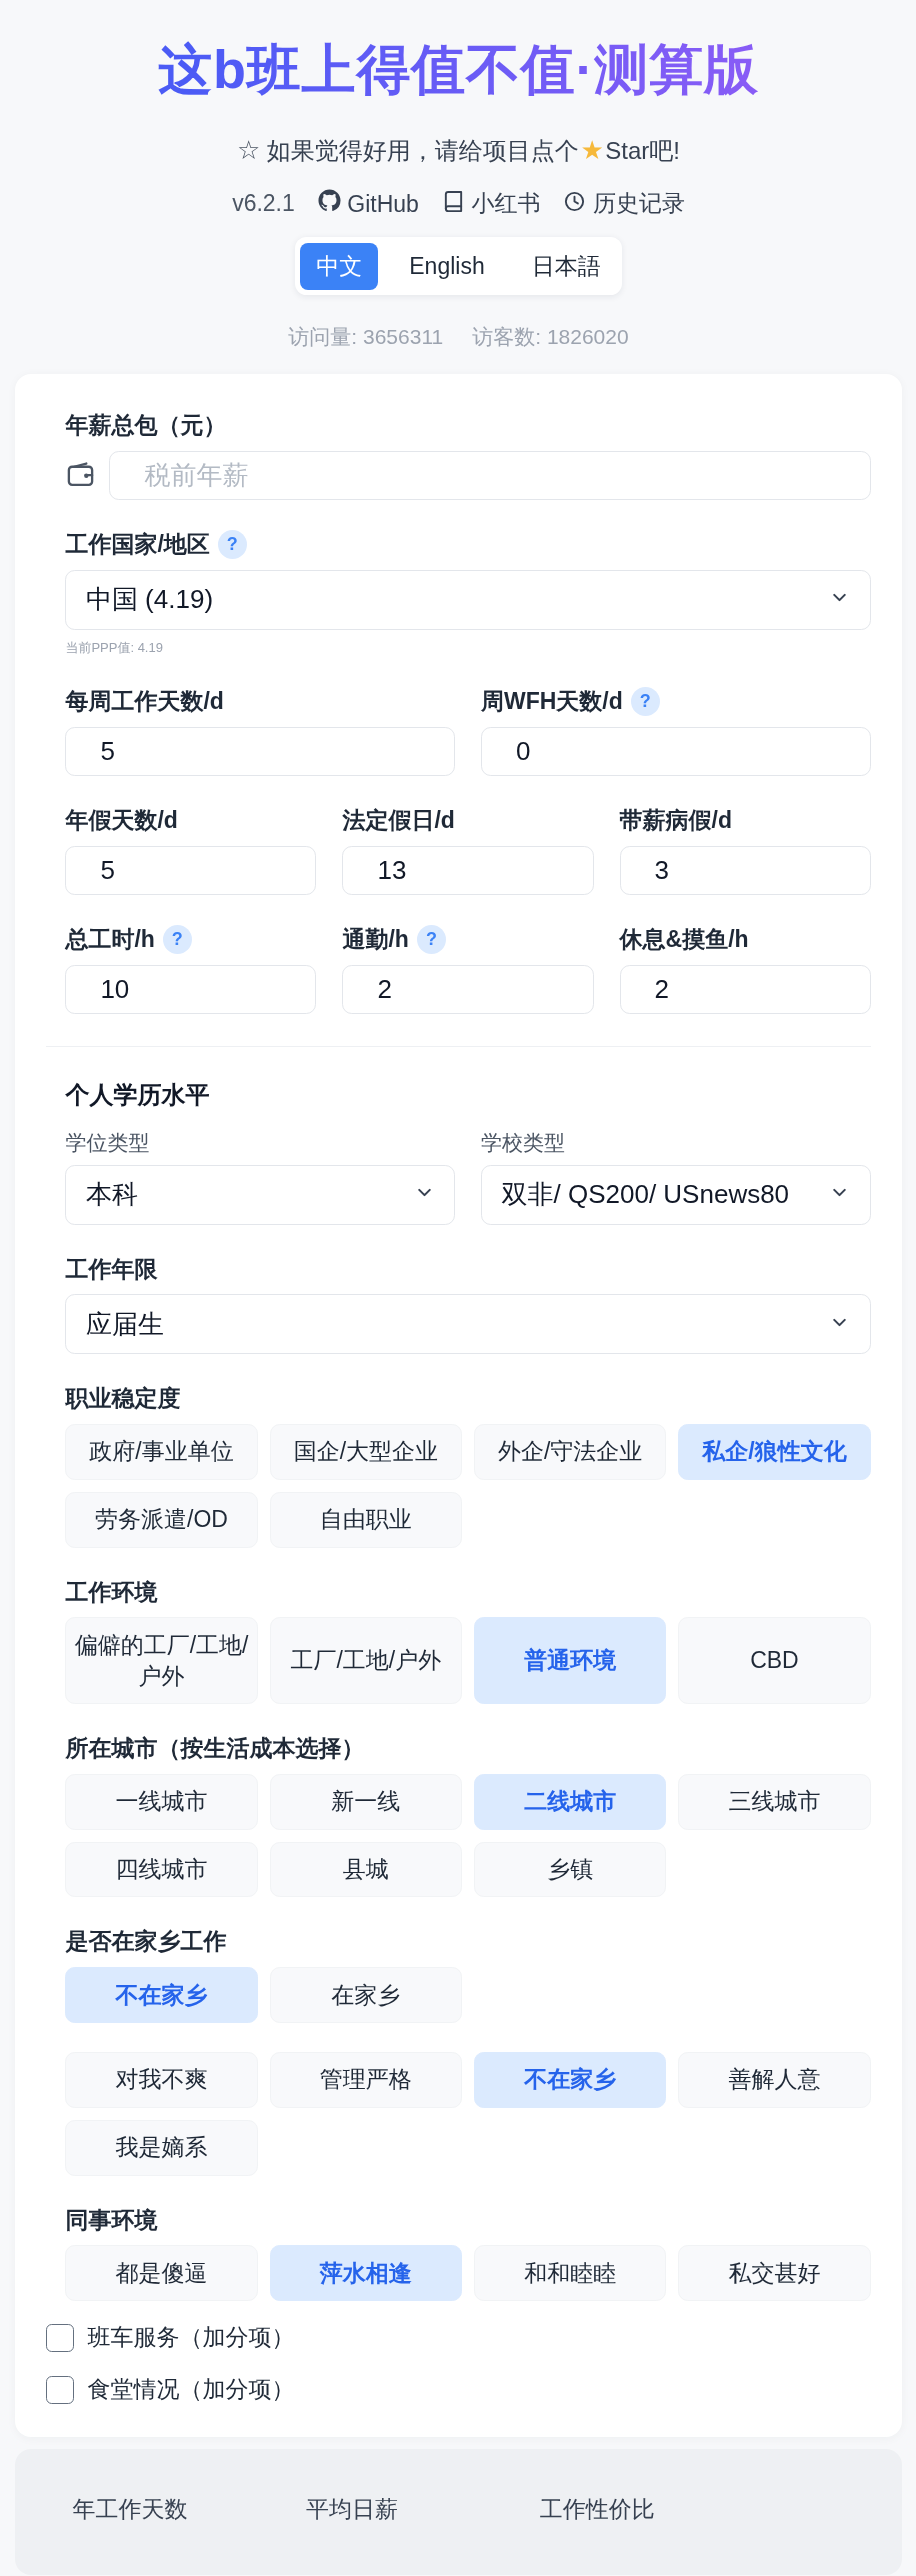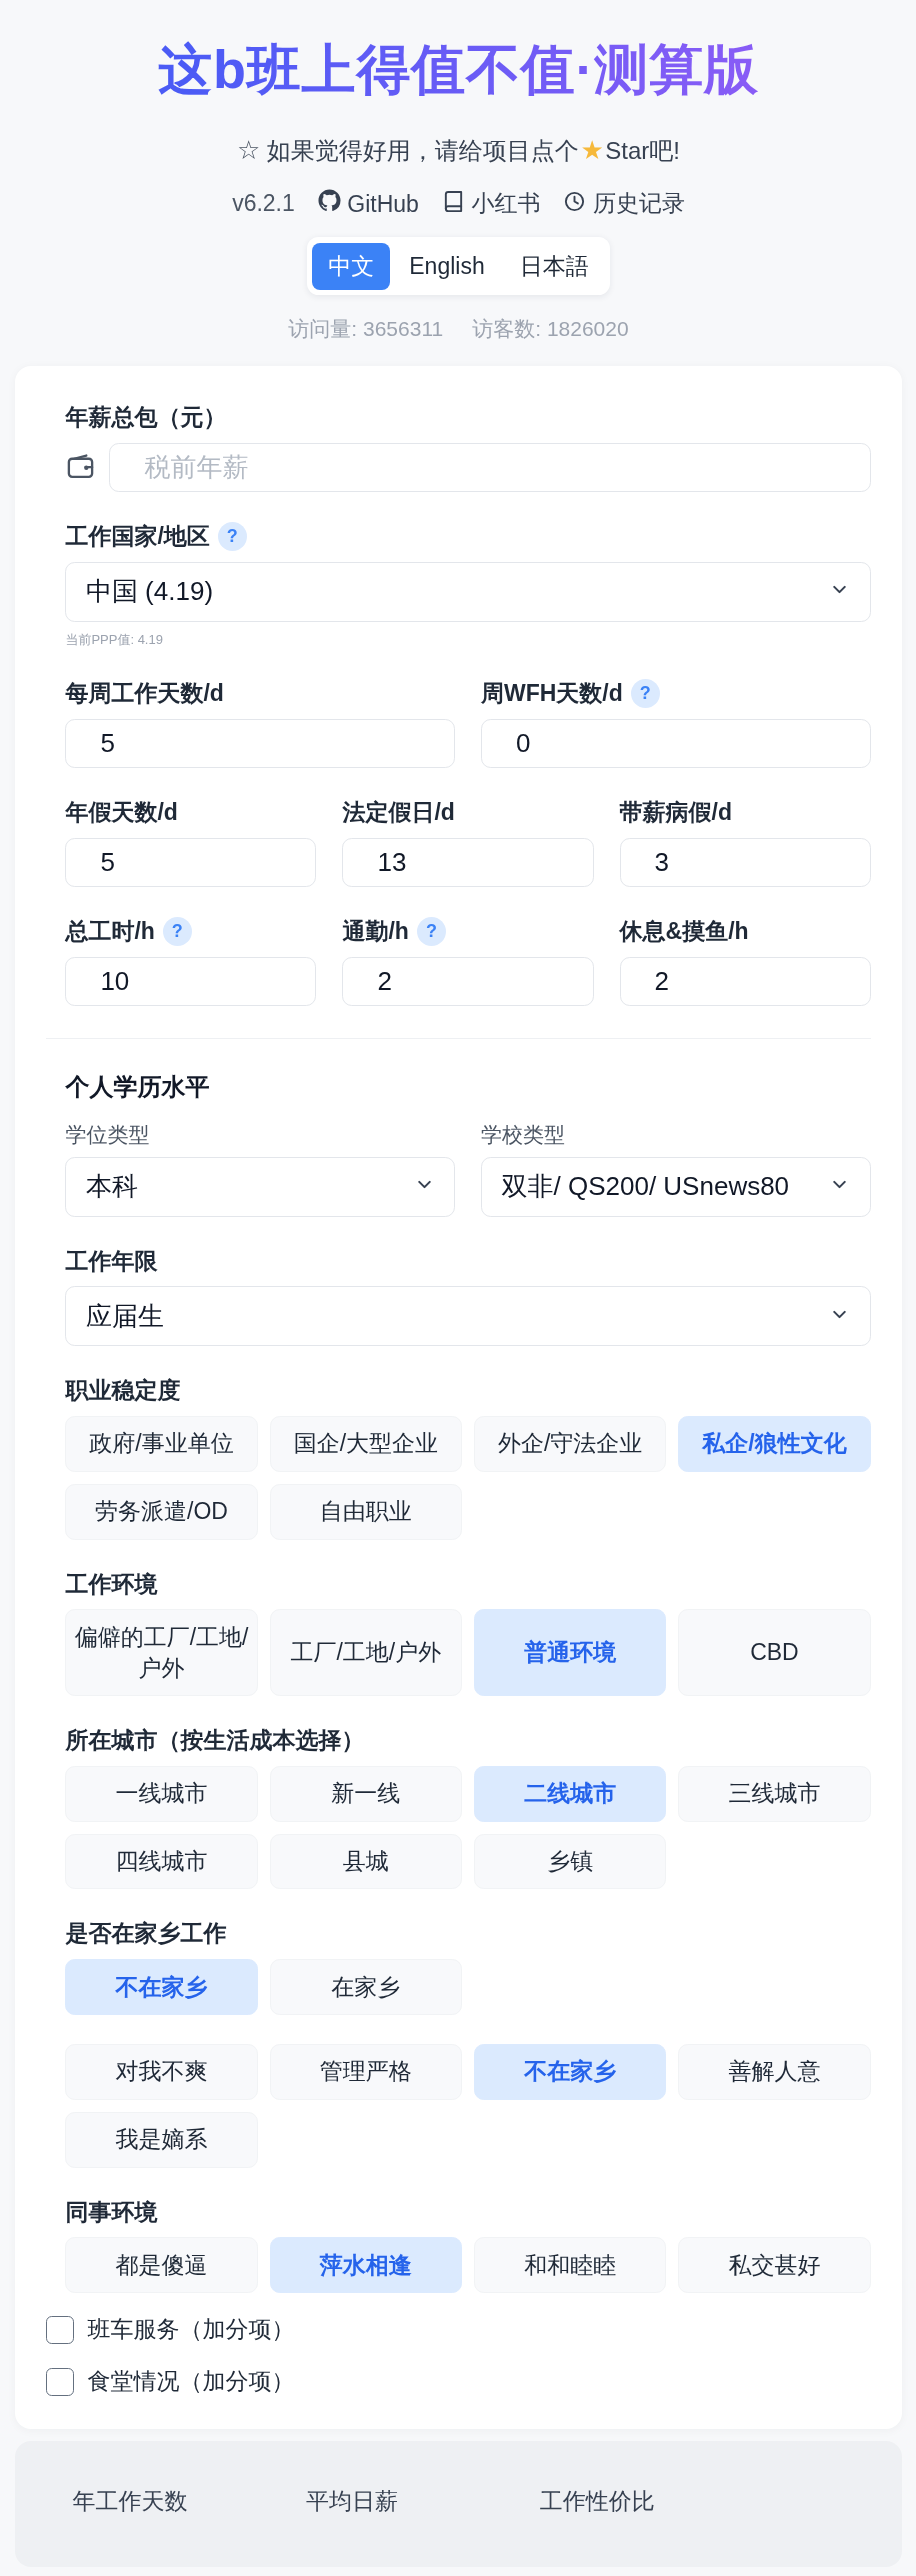--- a/index.html
+++ b/index.html
@@ -33,29 +33,29 @@
   .star-outline{color:#4b5563;font-size:26px;margin-right:6.5px;}
   .star-gold{color:var(--star);font-size:26px;margin:0 1.6px;}
   .meta-row{
     margin-top:21px;display:flex;justify-content:center;align-items:center;
     gap:23px;font-size:23px;color:#374151;
   }
   .meta-link{display:inline-flex;align-items:flex-end;gap:6.5px;color:#374151;text-decoration:none;cursor:pointer;}
   .meta-link svg{width:23px;height:23px;}
   .version{color:#4b5563;}
   .lang-switch{
-    margin:18px auto 0;display:inline-flex;gap:3px;background:#fff;
+    margin:18px auto 0;display:inline-flex;gap:15px;background:#fff;
     border-radius:11.4px;padding:5.7px;box-shadow:0 1.6px 6.5px rgba(30,41,59,.08);
   }
   .lang{
     border:none;background:transparent;font-size:23px;padding:8px 16px;
     border-radius:8px;color:#1f2937;cursor:pointer;font-family:inherit;
   }
   .lang.active{background:var(--accent);color:#fff;}
-  .stats{margin-top:20px;font-size:21px;color:var(--muted);display:flex;justify-content:center;gap:29px;}
+  .stats{margin-top:28px;font-size:21px;color:var(--muted);display:flex;justify-content:center;gap:29px;}
 
   
   .card{
     background:#fff;border-radius:16px;margin:23px 15.4px 0;
     padding:36px 31px 32px;box-shadow:0 1.6px 9.7px rgba(30,41,59,.04);
   }
   .section{margin-bottom:29px;margin-left:19px;}
   .f-label{
     display:flex;align-items:center;gap:8px;
     font-size:23px;font-weight:600;color:var(--label);margin-bottom:9.7px;

